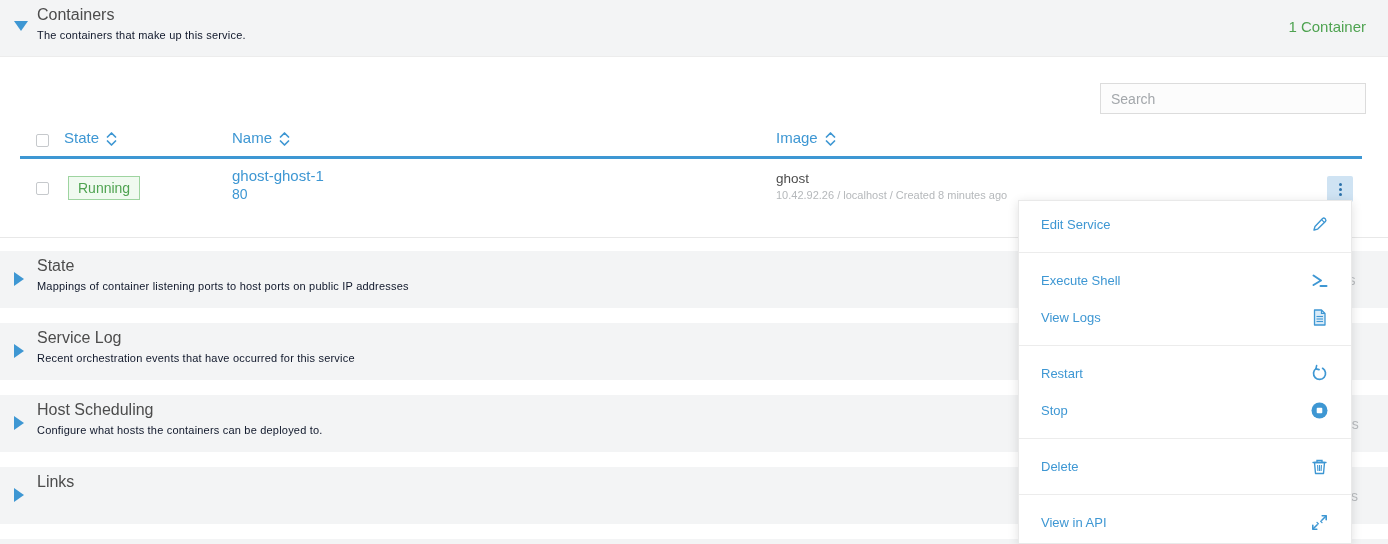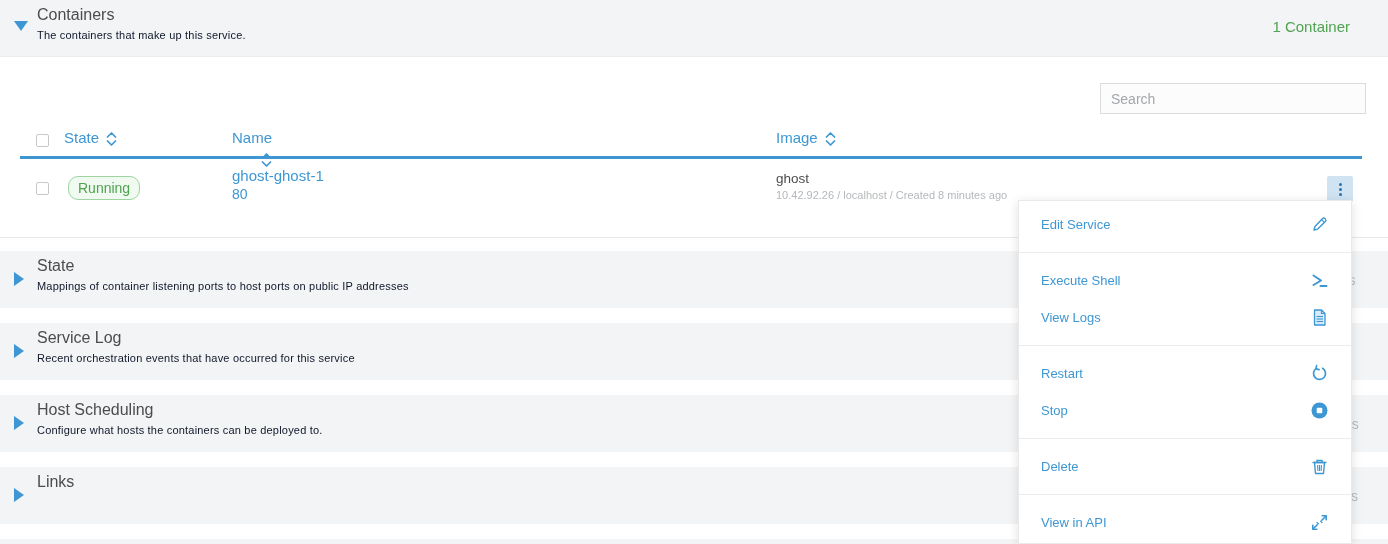--- a/index.html
+++ b/index.html
@@ -8,41 +8,41 @@
   .stage { position:relative; width:1388px; height:544px; }
 
   
   .band { position:absolute; left:0; width:1388px; height:57px; background:#f3f4f5; }
   .band-inner { position:relative; height:100%; }
   .tri { position:absolute; left:14px; top:21px; width:0; height:0; cursor:pointer; }
   .tri-down { border-left:7px solid transparent; border-right:7px solid transparent; border-top:10px solid #3e97d3; }
   .tri-right { border-top:7px solid transparent; border-bottom:7px solid transparent; border-left:10px solid #3e97d3; }
   .sec-title { position:absolute; left:37px; top:6px; font-size:16px; color:#4c4c4c; }
   .sec-sub { position:absolute; left:37px; top:29px; font-size:11px; color:#0f172a; letter-spacing:.2px; }
-  .count-label { position:absolute; right:38px; top:18px; font-size:15px; color:#4fa351;margin-left:17px; }
+  .count-label { position:absolute; right:22px; top:18px; font-size:15px; color:#4fa351;margin-left:17px; }
   .fragment { position:absolute; font-size:14px; color:#b9bcbf; z-index:1; }
 
   
   .containers-body { position:absolute; left:0; top:56px; width:1388px; height:182px;
      background:#fff; border-top:1px solid #ececec; border-bottom:1px solid #e8e8e8; }
   .search-box { position:absolute; left:1100px; top:26px; width:266px; height:31px;
      border:1px solid #dcdcdc; background:#fcfcfc; font-size:14px; color:#555;
      padding:0 10px; outline:none; }
   .search-box::placeholder { color:#a3a7ab; }
 
   .checkbox { position:absolute; width:13px; height:13px; border:1px solid #c6c9cc;
      border-radius:2px; background:#fff; cursor:pointer; }
 
   .th { position:absolute; top:72px; font-size:15px; color:#3e97d3; cursor:pointer;
      display:flex; align-items:flex-end; gap:7px; }
   .sort-icon { display:inline-block; }
   .blue-rule { position:absolute; left:20px; top:99px; width:1342px; height:3px; background:#3e97d3; }
 
   .badge-running { position:absolute; left:68px; top:119px; font-size:14px; color:#4fa351;
-     background:#f0faf0; border:1px solid #9ed4a0; border-radius:10px; padding:3px 9px; }
+     background:#f0faf0; border:1px solid #9ed4a0; border-radius:0; padding:3px 9px; }
   .cell-name { position:absolute; left:232px; top:110px; }
   .cell-name .main { font-size:15px; color:#3e97d3; cursor:pointer; }
   .cell-name .sub { font-size:14px; color:#3e97d3; margin-top:2px; }
   .cell-image { position:absolute; left:776px; top:114px; }
   .cell-image .main { font-size:13.5px; color:#4c4c4c; }
   .cell-image .sub { font-size:11px; color:#b5b8bb; margin-top:3px; }
 
   .kebab-btn { position:absolute; left:1327px; top:119px; width:26px; height:26px;
      background:#cfe3f3; border-radius:2px; cursor:pointer;
      display:flex; align-items:center; justify-content:center; }
@@ -79,21 +79,21 @@
     <input class="search-box" type="text" placeholder="Search" style="">
 
     <span class="checkbox" style="left:36px;top:77px;"></span>
     <div class="th" style="left:64px;">
       <span>State</span>
       <svg class="sort-icon" width="11" height="14" viewBox="0 0 11 14">
         <polyline points="1.5,5 5.5,1 9.5,5" fill="none" stroke="#3e97d3" stroke-width="1.7" stroke-linecap="round" stroke-linejoin="round"></polyline>
         <polyline points="1.5,9 5.5,13 9.5,9" fill="none" stroke="#3e97d3" stroke-width="1.7" stroke-linecap="round" stroke-linejoin="round"></polyline>
       </svg>
     </div>
-    <div class="th" style="left:232px;flex-direction:column;">
+    <div class="th" style="left:232px;">
       <span>Name</span>
       <svg class="sort-icon" width="11" height="14" viewBox="0 0 11 14">
         <polyline points="1.5,5 5.5,1 9.5,5" fill="none" stroke="#3e97d3" stroke-width="1.7" stroke-linecap="round" stroke-linejoin="round"></polyline>
         <polyline points="1.5,9 5.5,13 9.5,9" fill="none" stroke="#3e97d3" stroke-width="1.7" stroke-linecap="round" stroke-linejoin="round"></polyline>
       </svg>
     </div>
     <div class="th" style="left:776px;">
       <span>Image</span>
       <svg class="sort-icon" width="11" height="14" viewBox="0 0 11 14">
         <polyline points="1.5,5 5.5,1 9.5,5" fill="none" stroke="#3e97d3" stroke-width="1.7" stroke-linecap="round" stroke-linejoin="round"></polyline>

